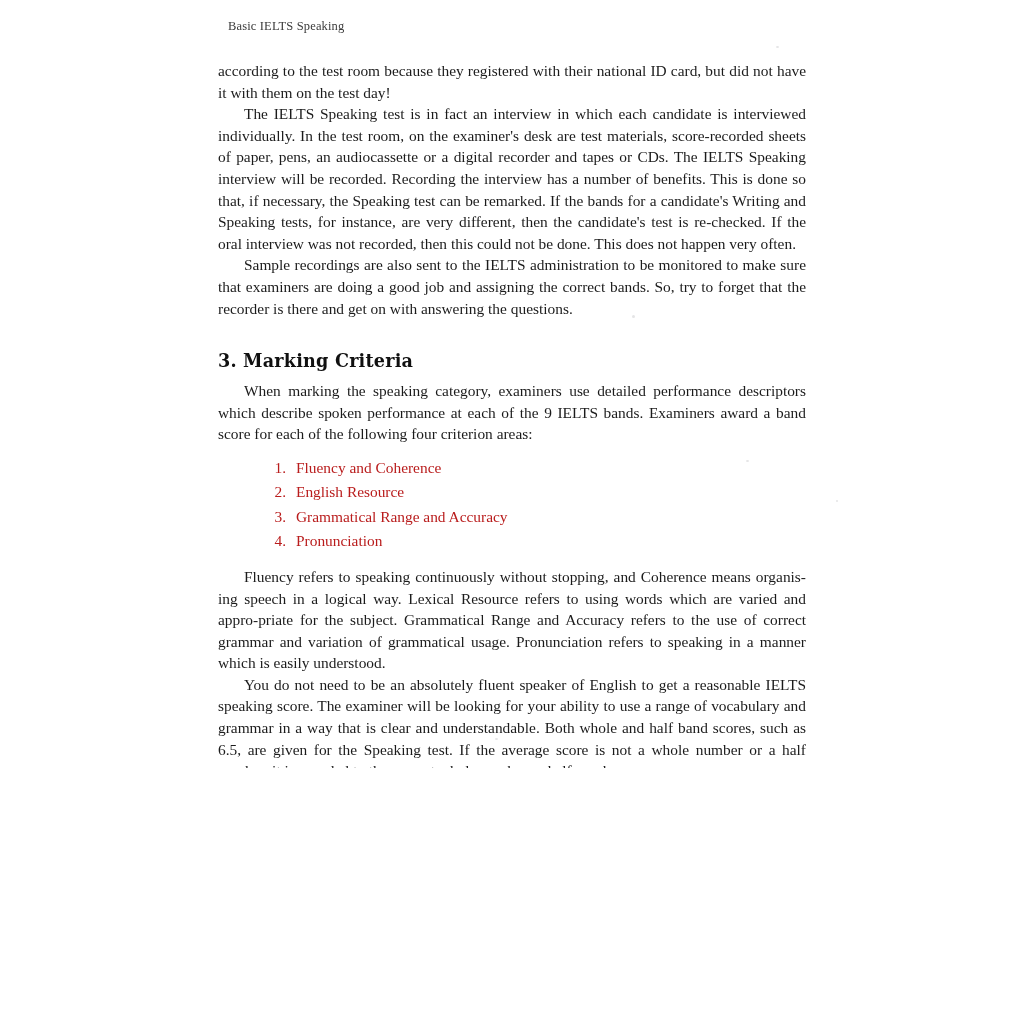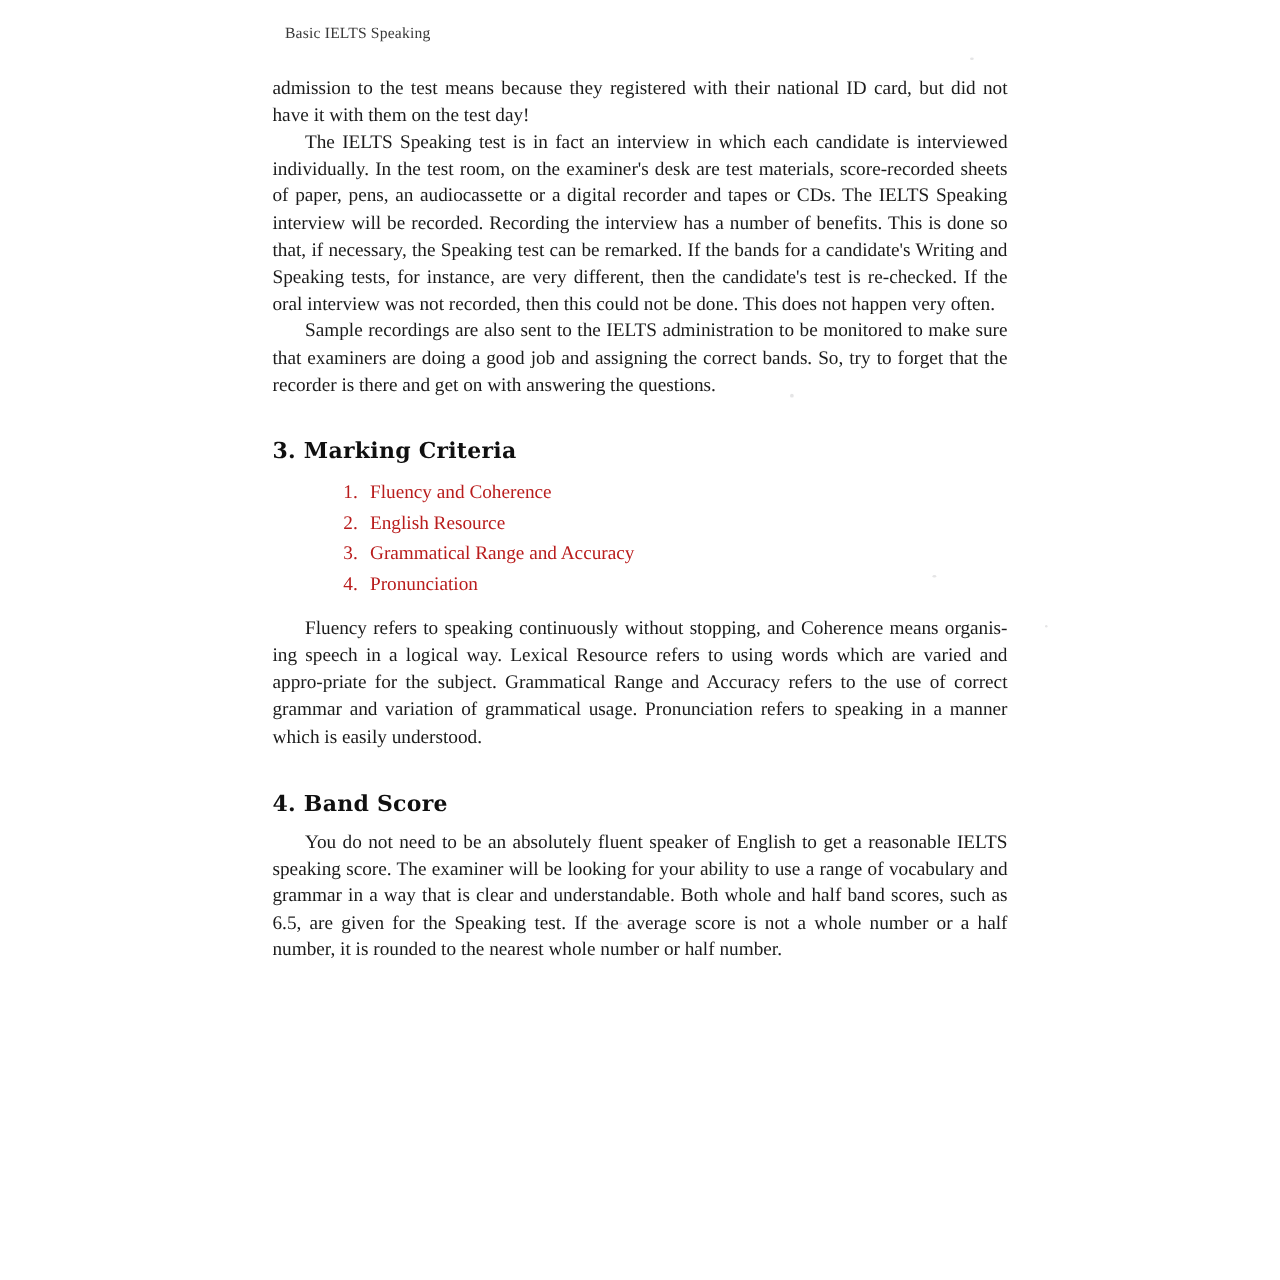--- a/index.html
+++ b/index.html
@@ -129,40 +129,40 @@
 </style>
 </head>
 <body>
 
 <div class="page">
 
   <div class="running-header">Basic IELTS Speaking</div>
 
   <div class="column">
 
-    <p class="body tight">admission to the test means because they registered with their national ID card, but did not have it with them on the test day!</p>
+    <p class="body tight">according to the test room because they registered with their national ID card, but did not have it with them on the test day!</p>
 
     <p class="body indent spaced">The IELTS Speaking test is in fact an interview in which each candidate is interviewed individually. In the test room, on the examiner's desk are test materials, score-recorded sheets of paper, pens, an audiocassette or a digital recorder and tapes or CDs. The IELTS Speaking interview will be recorded. Recording the interview has a number of benefits. This is done so that, if necessary, the Speaking test can be remarked. If the bands for a candidate's Writing and Speaking tests, for instance, are very different, then the candidate's test is re-checked. If the oral interview was not recorded, then this could not be done. This does not happen very often.</p>
 
     <p class="body indent spaced">Sample recordings are also sent to the IELTS administration to be monitored to make sure that examiners are doing a good job and assigning the correct bands. So, try to forget that the recorder is there and get on with answering the questions.</p>
 
     <h2 class="section">3. Marking Criteria</h2>
 
+    <p class="body indent tight">When marking the speaking category, examiners use detailed performance descriptors which describe spoken performance at each of the 9 IELTS bands. Examiners award a band score for each of the following four criterion areas:</p>
 
     <ol class="criteria">
       <li>Fluency and Coherence</li>
       <li>English Resource</li>
       <li>Grammatical Range and Accuracy</li>
       <li>Pronunciation</li>
     </ol>
 
     <p class="body indent tight">Fluency refers to speaking continuously without stopping, and Coherence means organis-ing speech in a logical way. Lexical Resource refers to using words which are varied and appro-priate for the subject. Grammatical Range and Accuracy refers to the use of correct grammar and variation of grammatical usage. Pronunciation refers to speaking in a manner which is easily understood.</p>
 
 
-    <h2 class="section second">4. Band Score</h2>
 
 
     <p class="body indent spaced">You do not need to be an absolutely fluent speaker of English to get a reasonable IELTS speaking score. The examiner will be looking for your ability to use a range of vocabulary and grammar in a way that is clear and understandable. Both whole and half band scores, such as 6.5, are given for the Speaking test. If the average score is not a whole number or a half number, it is rounded to the nearest whole number or half number.</p>
 
   </div>
 
   <div class="footer-page-number">10</div>
 
   <div class="footer-site">www.nhantriviet.com</div>
 

